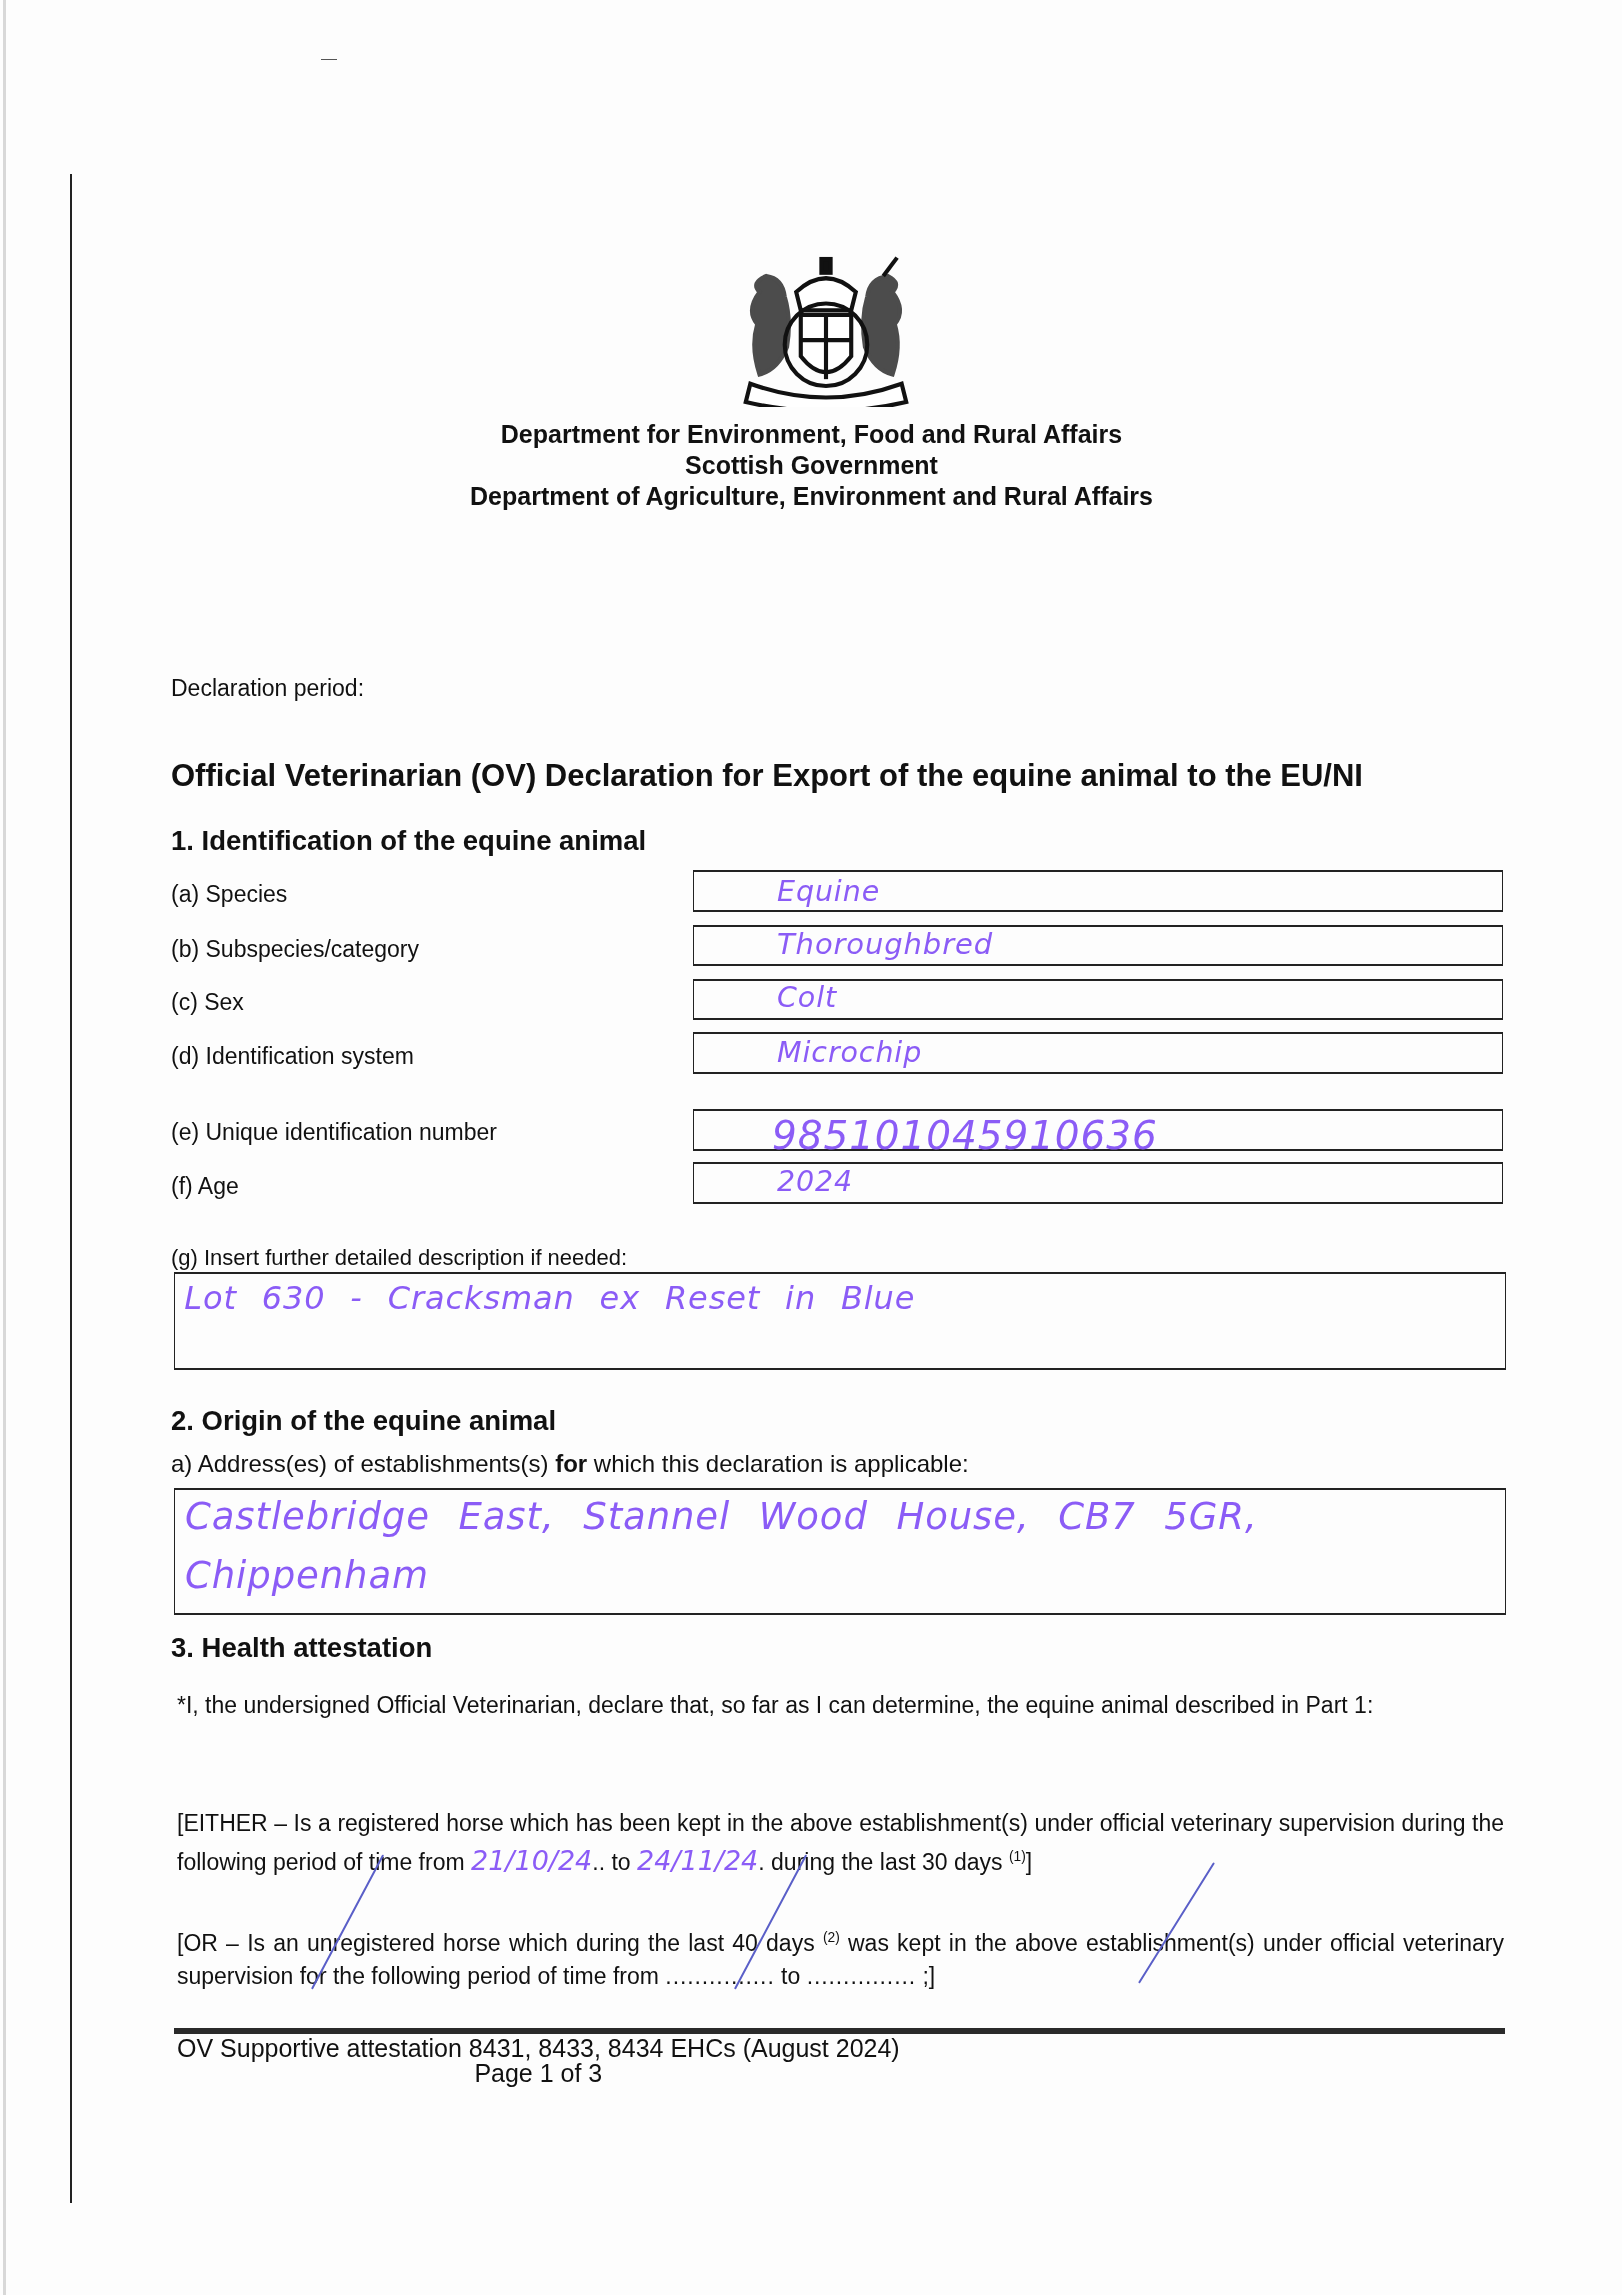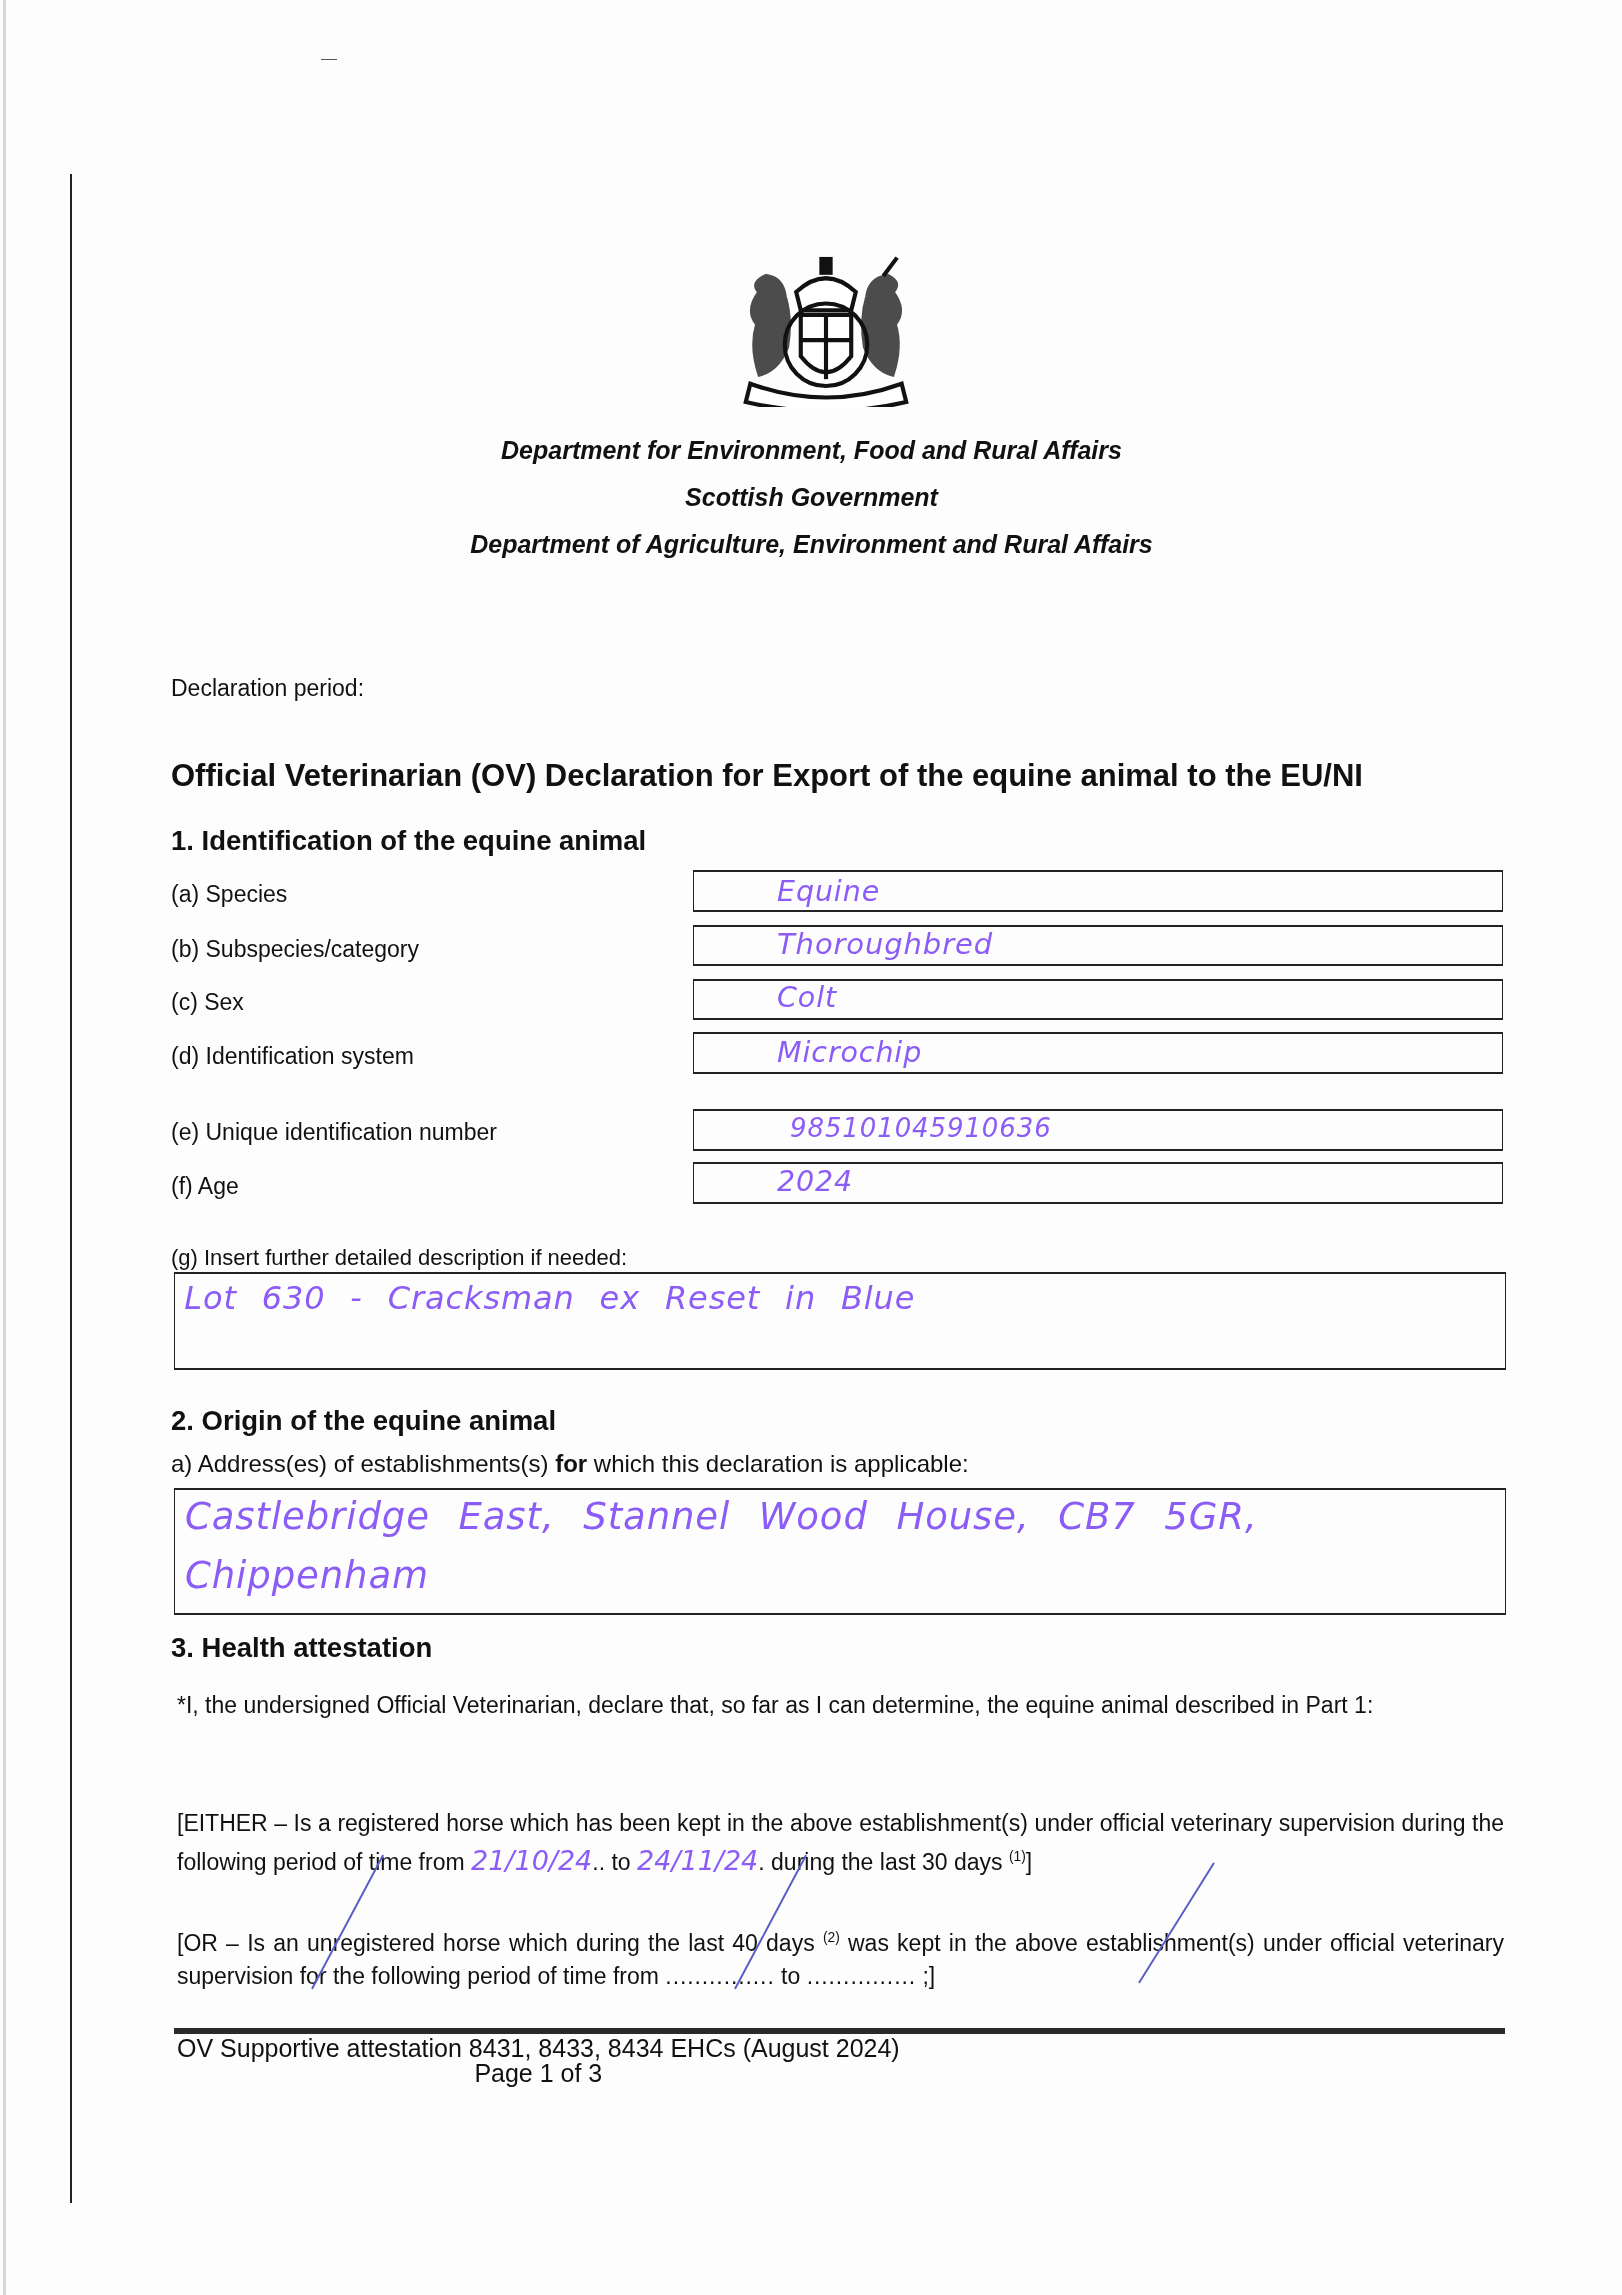--- a/index.html
+++ b/index.html
@@ -5,21 +5,21 @@
   html, body { margin:0; padding:0; }
   body {
     width:1623px; height:2295px; background:#fdfdfd; position:relative; overflow:hidden;
     font-family:"Liberation Sans", sans-serif; color:#111;
   }
   .edge-left { position:absolute; left:2.8px; top:0; width:2.8px; height:2295px; background:#d8d8d8; }
   .margin-line { position:absolute; left:70px; top:174px; width:1.8px; height:2029px; background:#222; }
   .tick-mark { position:absolute; left:321px; top:59px; width:15.6px; height:1.4px; background:#555; }
   .crest { position:absolute; left:732px; top:255px; width:188px; height:152px; }
   .depts { position:absolute; left:0; width:1623px; top:419px; text-align:center; font-weight:bold; font-size:25px; line-height:31px; }
-  .depts div { margin:16px;font-style:italic; }
+  .depts div { margin:0; }
   .decl-num { position:absolute; left:171px; top:675px; font-size:23px; }
   .main-title { position:absolute; left:171px; top:758px; font-size:31px; font-weight:bold; }
   .sec-title { position:absolute; left:171px; font-size:27.5px; font-weight:bold; }
   .field-label { position:absolute; left:171px; font-size:23px; }
   .field-box {
     position:absolute; left:693px; width:808px; border:2.3px solid #222; border-left-width:1.4px; border-right-width:1.4px; background:transparent;
   }
   .hand {
     font-family:"DejaVu Sans", sans-serif; font-weight:200; font-style:italic; color:#8b5cf6; letter-spacing:0.9px;
     position:absolute; white-space:nowrap;
@@ -91,21 +91,21 @@
   <span class="hand" style="left:83px;top:0px;font-size:28.5px">Colt</span>
 </div>
 
 <div class="field-label" style="top:1043px">(d) Identification system</div>
 <div class="field-box" style="top:1032px;height:38px">
   <span class="hand" style="left:83px;top:1.8px;font-size:28.5px">Microchip</span>
 </div>
 
 <div class="field-label" style="top:1119px">(e) Unique identification number</div>
 <div class="field-box" style="top:1109px;height:38px">
-  <span class="hand" style="left:96px;top:1.8px;font-size:26px">985101045910636</span>
+  <span class="hand" style="left:78px;top:1.8px;font-size:39px">985101045910636</span>
 </div>
 
 <div class="field-label" style="top:1173px">(f) Age</div>
 <div class="field-box" style="top:1162px;height:38px">
   <span class="hand" style="left:83px;top:0.9px;font-size:28.5px">2024</span>
 </div>
 
 <div class="field-label" style="top:1245px;font-size:22px">(g) Insert further detailed description if needed:</div>
 <div class="desc-box">
   <span class="hand" style="left:9.2px;top:4.6px;font-size:32px;word-spacing:13.8px">Lot 630 - Cracksman ex Reset in Blue</span>

